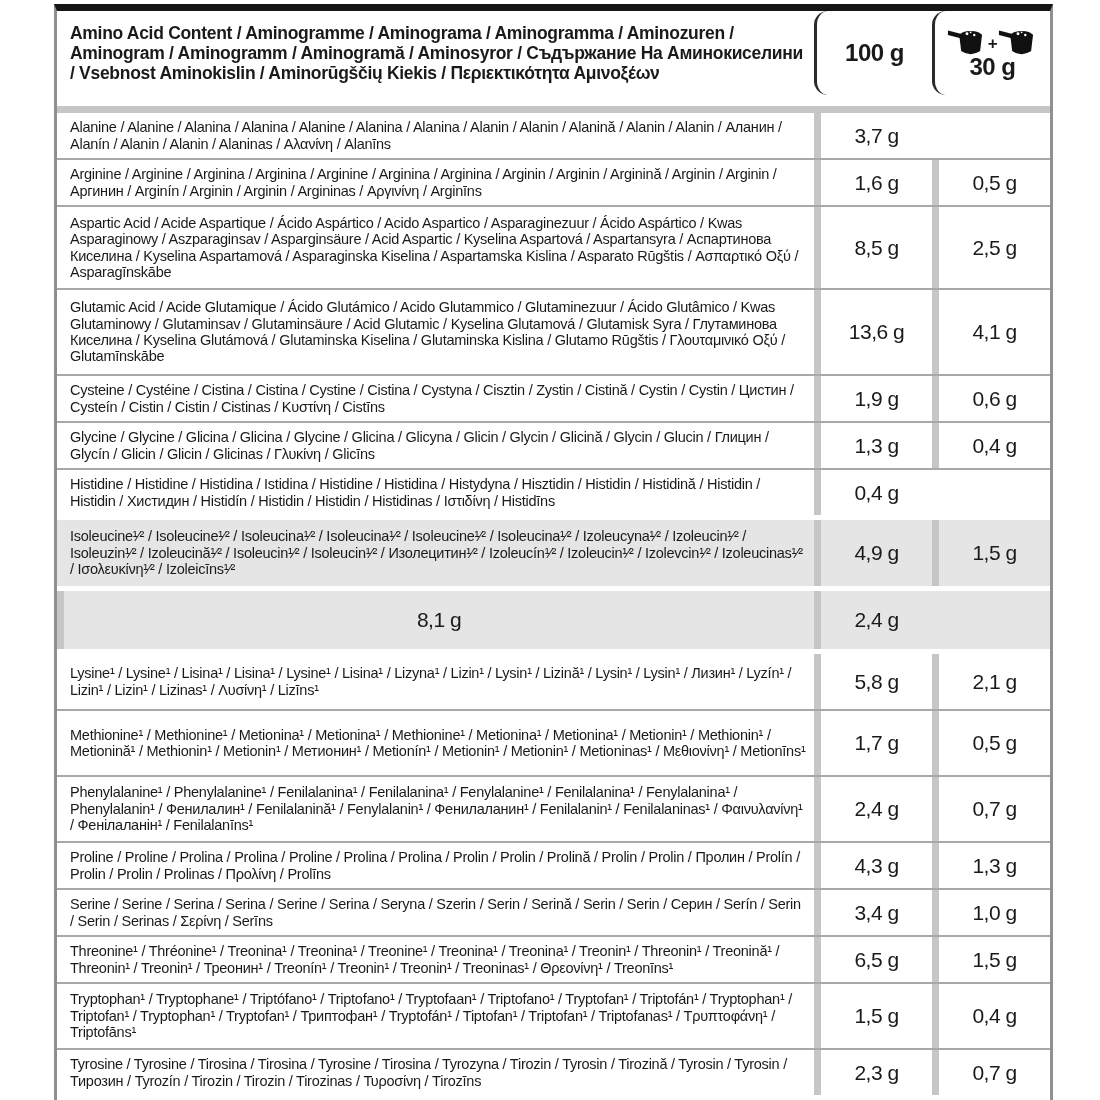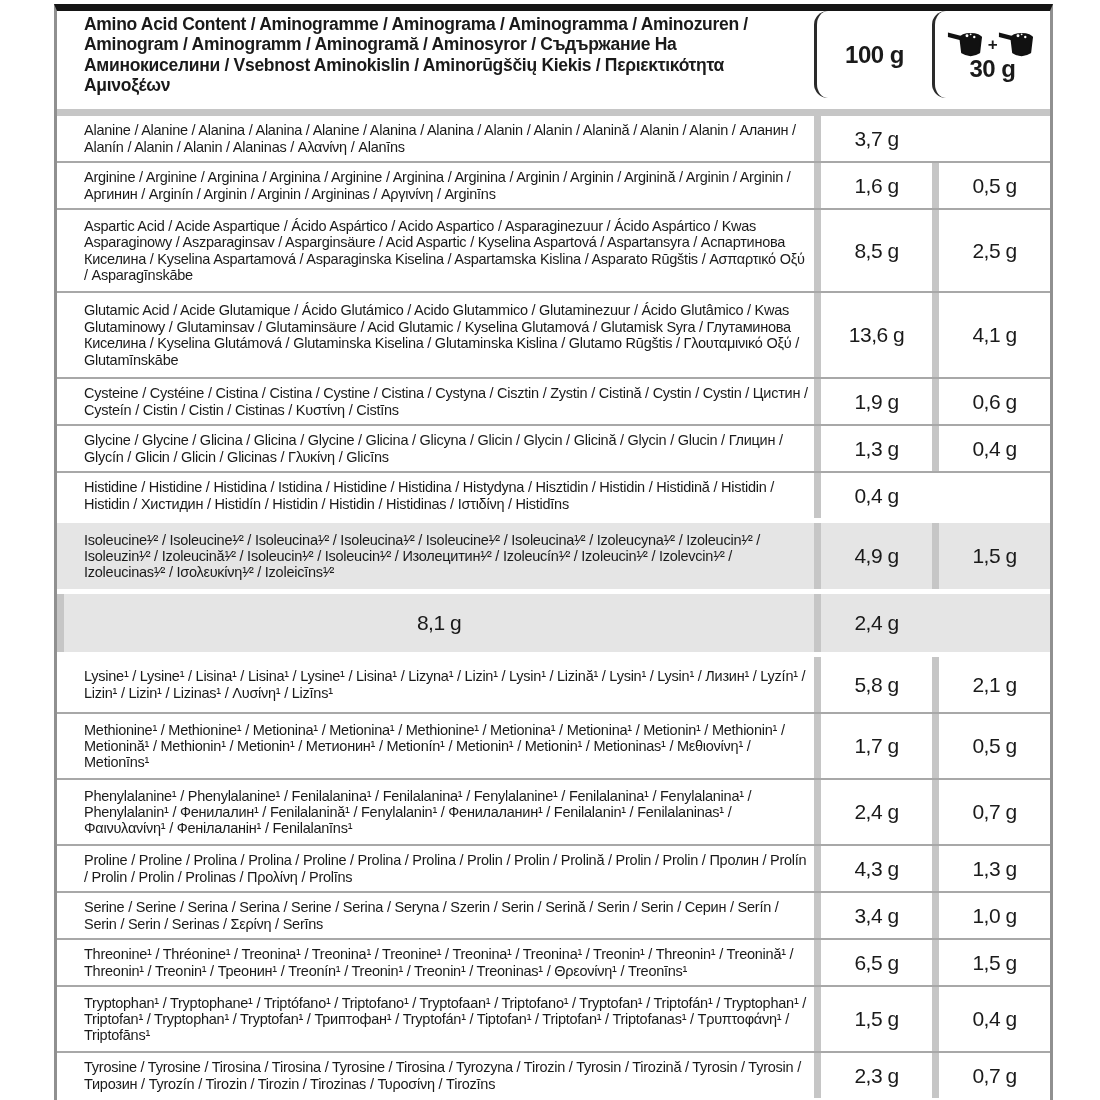--- a/index.html
+++ b/index.html
@@ -11,21 +11,21 @@
     border-top:7px solid #151515;
     border-left:3px solid #909090;
     border-right:3px solid #909090;
     background:#ffffff;
   }
   .row{display:grid;grid-template-columns:1fr 118px 118px;background:#ffffff;}
   .row.shaded{background:#e5e5e5;}
   .cell{box-sizing:border-box;display:flex;align-items:center;padding:3px 10px;}
   .name-cell{
     font-size:14.5px;line-height:1.13;letter-spacing:-0.25px;
-    padding-left:27px;padding-right:6px;font-weight:500;
+    padding-left:13px;padding-right:6px;font-weight:500;
   }
   .val-cell{
     justify-content:center;font-size:21px;font-weight:500;
     border-left:7px solid #c6c6c6;letter-spacing:-0.5px;
   }
   .body-row + .body-row{border-top:2px solid #a8a8a8;}
   .body-row.gap-top{border-top:5px solid #ffffff;}
   .first-body{border-top:7px solid #c6c6c6;margin-top:11px;}
   .header-row{min-height:84px;}
   .header-row .name-cell{font-weight:700;font-size:17.5px;line-height:1.16;letter-spacing:-0.3px;}

